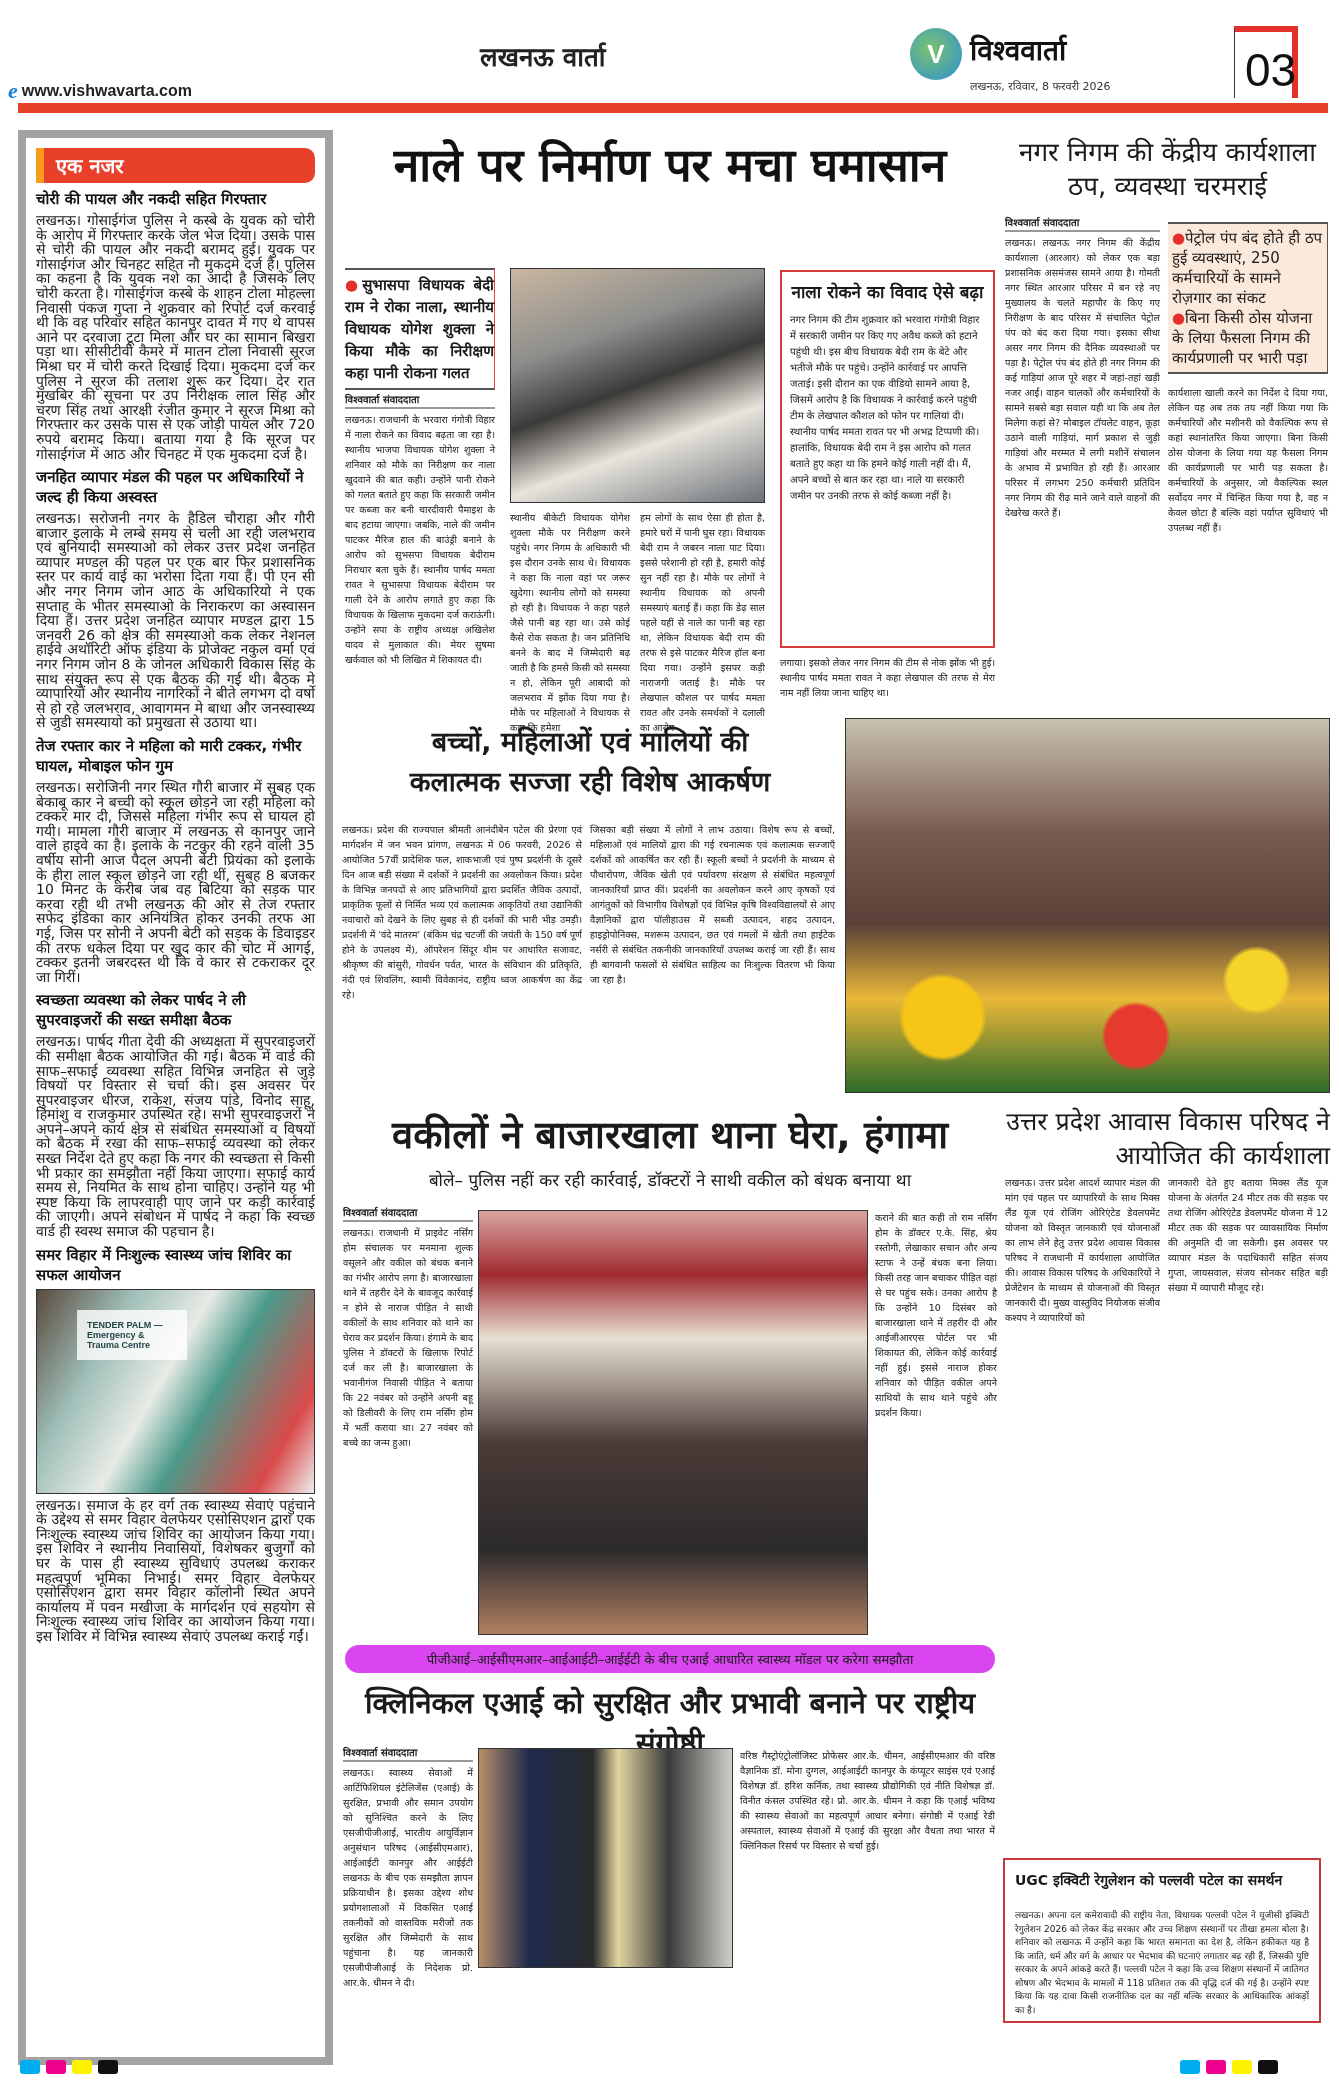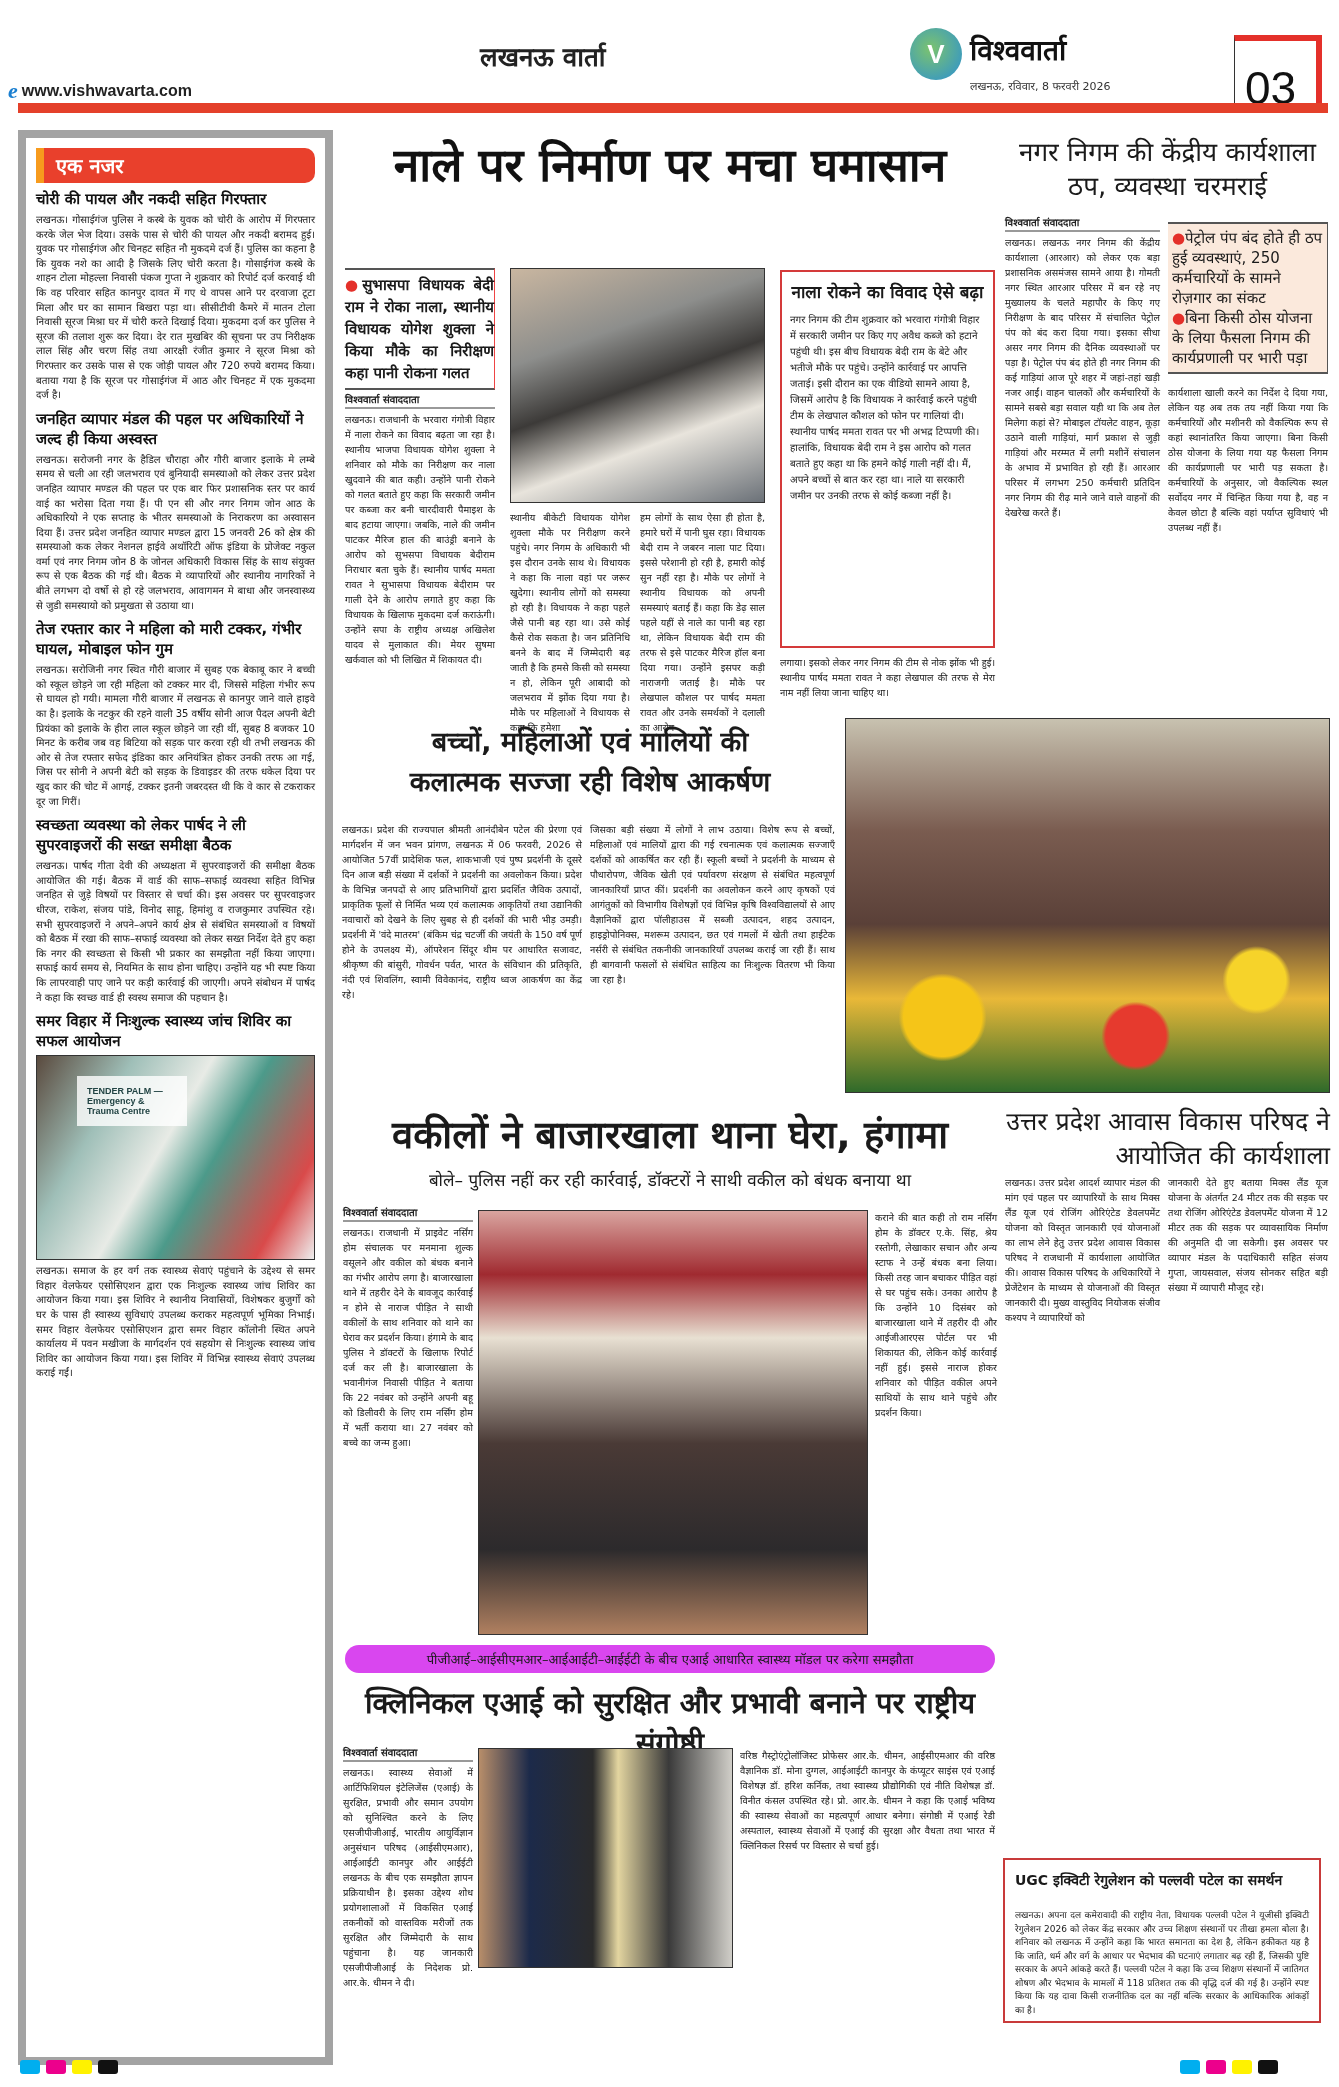--- a/index.html
+++ b/index.html
@@ -4,27 +4,27 @@
 <style>
 *{box-sizing:border-box;margin:0;padding:0}
 body{width:1339px;height:2087px;background:#fff;font-family:"DejaVu Sans","Liberation Sans",sans-serif;color:#1a1a1a;position:relative;overflow:hidden}
 .hdr{position:absolute;left:0;top:0;width:1339px;height:115px}
 .site{position:absolute;left:8px;top:78px;font:bold 16px "Liberation Sans",sans-serif;color:#222;display:flex;align-items:center;gap:4px}
 .site .e{color:#1a7fd0;font:italic bold 22px "Liberation Serif",serif}
 .section{position:absolute;left:480px;top:38px;font:bold 26px "DejaVu Sans",sans-serif;color:#222}
 .logo{position:absolute;left:910px;top:28px;width:52px;height:52px;border-radius:50%;background:radial-gradient(circle at 40% 40%,#7cc36e,#2a8fd4);display:flex;align-items:center;justify-content:center;font:bold 26px "Liberation Sans",sans-serif;color:#fff}
 .brand{position:absolute;left:970px;top:30px;font:bold 28px "DejaVu Sans",sans-serif;color:#111}
 .dateline{position:absolute;left:970px;top:78px;font-size:11px;color:#333}
-.pageno{position:absolute;left:1234px;top:35px;width:88px;height:72px;border-top:6px solid #e4302a;border-right:6px solid #e4302a;border-left:1px solid #333;font:46px "Liberation Sans",sans-serif;color:#111;padding-left:10px;padding-top:20px}
+.pageno{position:absolute;left:1234px;top:26px;width:64px;height:72px;border-top:6px solid #e4302a;border-right:6px solid #e4302a;border-left:1px solid #333;font:46px "Liberation Sans",sans-serif;color:#111;padding-left:10px;padding-top:11px}
 .redbar{position:absolute;left:18px;top:103px;width:1310px;height:10px;background:#e4402a}
 .col{position:absolute;font-size:9.5px;line-height:15px;text-align:justify;color:#222}
 .lbox{position:absolute;left:18px;top:130px;width:315px;height:1935px;border:8px solid #a3a3a3;padding:10px}
 .eknazar{background:#e9402c;color:#fff;font:bold 20px "DejaVu Sans",sans-serif;padding:4px 12px;border-left:8px solid #f79b1d;border-radius:0 10px 10px 0;margin-bottom:6px}
 .lh{font:bold 15px "DejaVu Sans",sans-serif;line-height:20px;margin:6px 0 4px;color:#111}
-.lp{font-size:10px;line-height:14.6px;text-align:justify}
+.lp{font-size:14px;line-height:14.6px;text-align:justify}
 .photo{background:linear-gradient(135deg,#6b8f9e,#c9b79d 40%,#8a6a5a 70%,#d9d3c4);border:1px solid #333}
 .bighead{position:absolute;font:bold 46px "DejaVu Sans",sans-serif;text-align:center;color:#111;line-height:60px}
 .byline{font:bold 10px "DejaVu Sans",sans-serif;border-bottom:2px solid #999;margin-bottom:3px;padding-bottom:1px}
 .redbox{position:absolute;border:2px solid #d43a3a;padding:8px}
 .hl{position:absolute;font:bold 15px "DejaVu Sans",sans-serif;line-height:22px}
 .dot{color:#e4302a}
 .pill{position:absolute;background:#d946ef;border-radius:14px;font:13px "DejaVu Sans",sans-serif;text-align:center;padding:5px}
 .ugc{position:absolute;left:1003px;top:1858px;width:318px;height:165px;border:2px solid #c83a3a;padding:10px}
 .reg{position:absolute;top:2060px;display:flex;gap:6px}
 .reg span{width:20px;height:14px;border-radius:3px}

